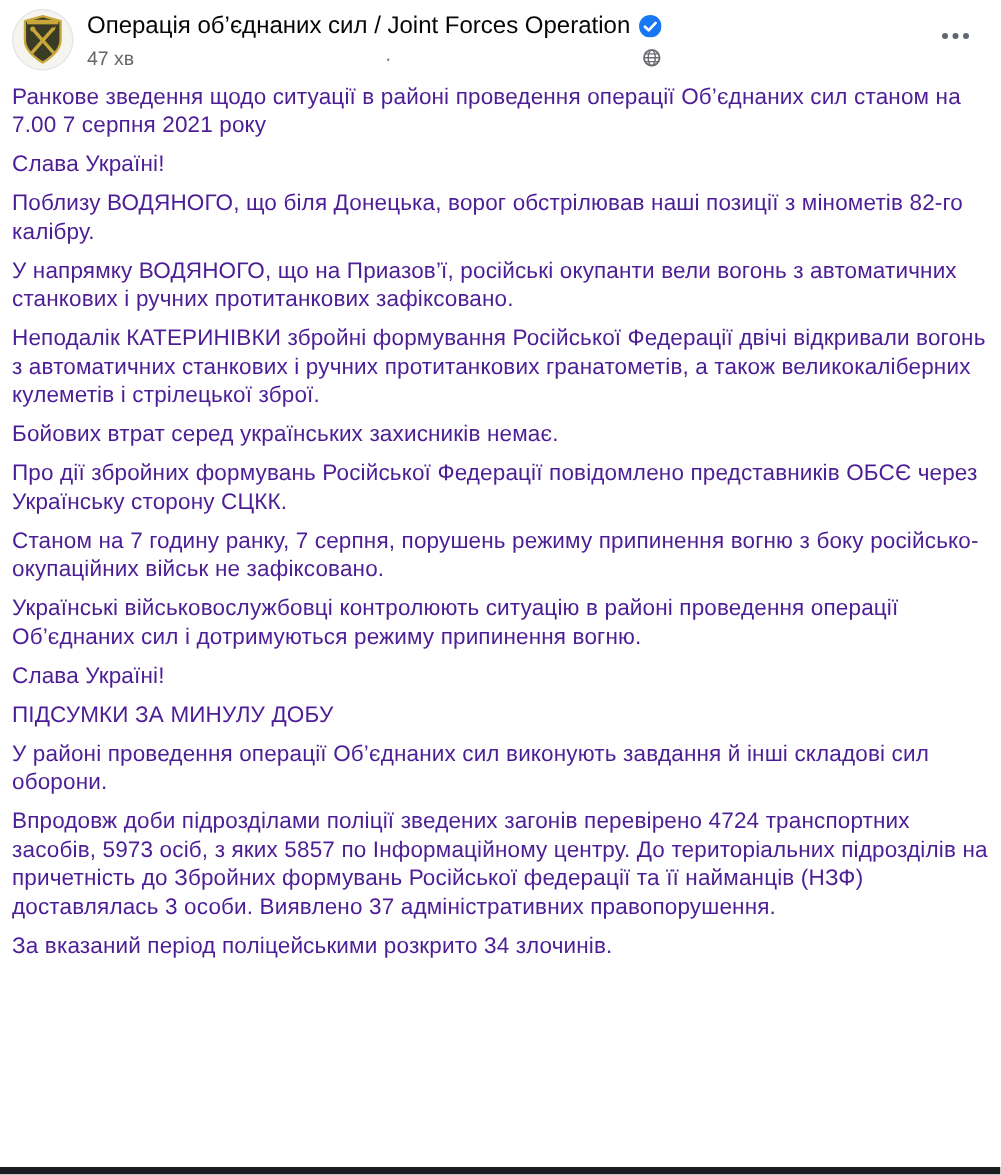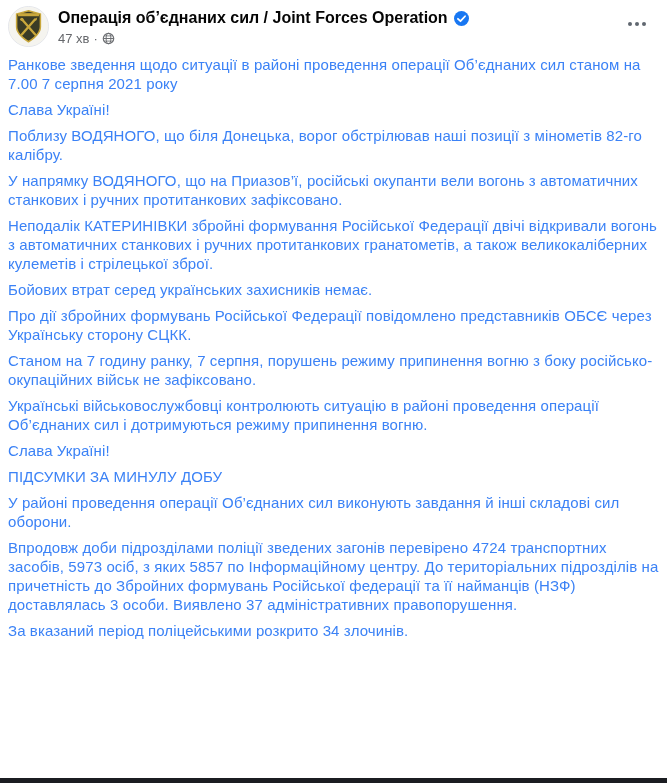--- a/index.html
+++ b/index.html
@@ -38,40 +38,41 @@
   .header-text {
     margin-left: 9px;
     padding-top: 1px;
     min-width: 0;
   }
   .author-line {
     display: flex;
     align-items: center;
     gap: 6px;
     font-size: 16px;
-    font-weight: 700;
+    font-weight: 400;
     color: #050505;
     line-height: 21px;
     white-space: nowrap;
   }
   .author-name { cursor: pointer; }
   .verified-badge {
     width: 15px;
     height: 15px;
     flex: 0 0 15px;
     display: inline-block;
   }
   .timestamp-line {
     display: flex;
     align-items: center;
     gap: 4px;
     margin-top: 2px;
     font-size: 13px;
     color: #65676b;
     line-height: 17px;
+    justify-content: space-between;
   }
   .globe-icon { width: 13px; height: 13px; display: inline-block; opacity: 0.95; }
   .more-button {
     position: absolute;
     top: 12px;
     right: 14px;
     width: 32px;
     height: 24px;
     display: flex;
     align-items: center;
@@ -84,21 +85,21 @@
   }
   .more-button .dot {
     width: 4px;
     height: 4px;
     border-radius: 50%;
     background: #606770;
   }
   .post-body {
     padding: 6px 8px 0 8px;
     font-size: 15px;
-    color: #3b82f6;
+    color: #4c1d95;
     letter-spacing: 0.1px;
   }
   .post-paragraph {
     margin: 0 0 7px 0;
     line-height: 19px;
     white-space: pre-wrap;
   }
   .attachment-edge {
     position: absolute;
     left: 0;

